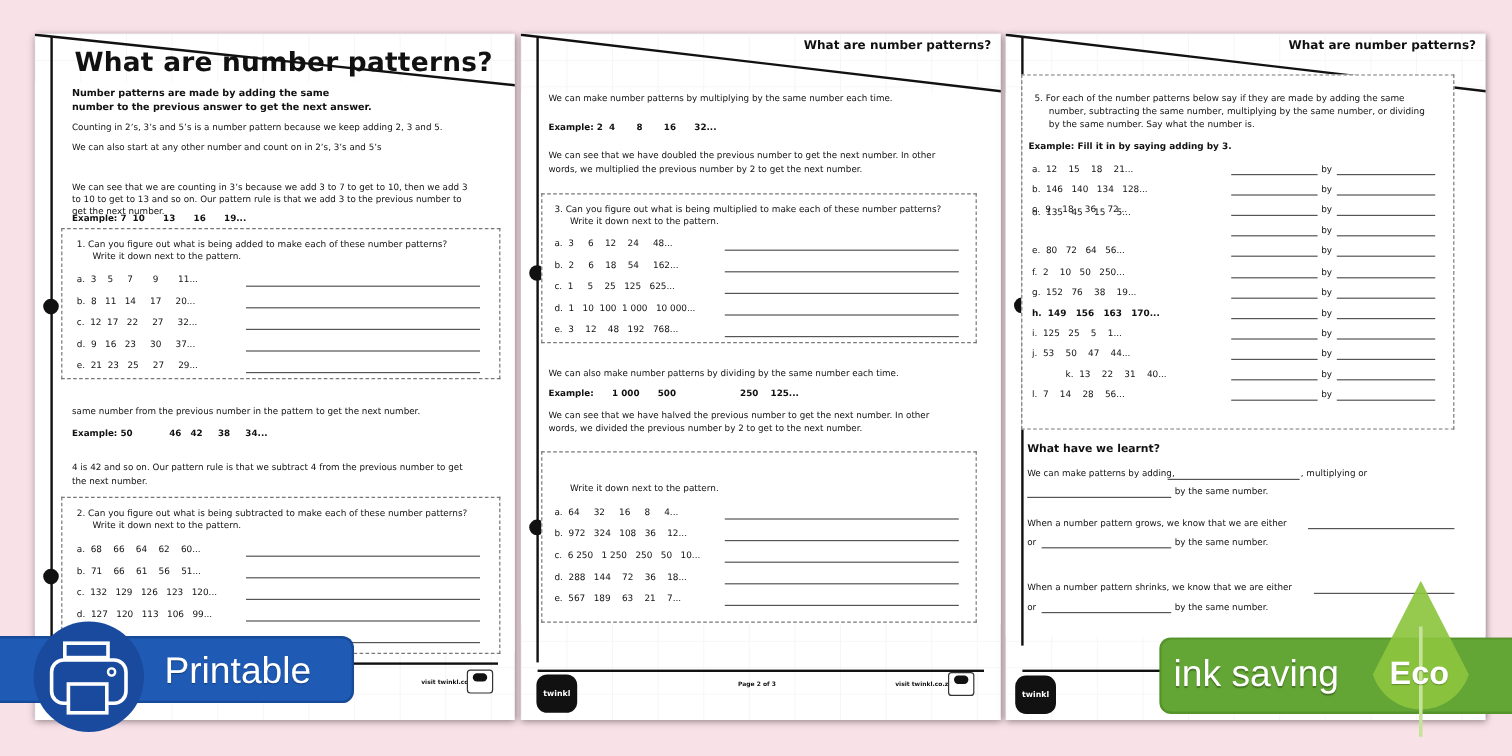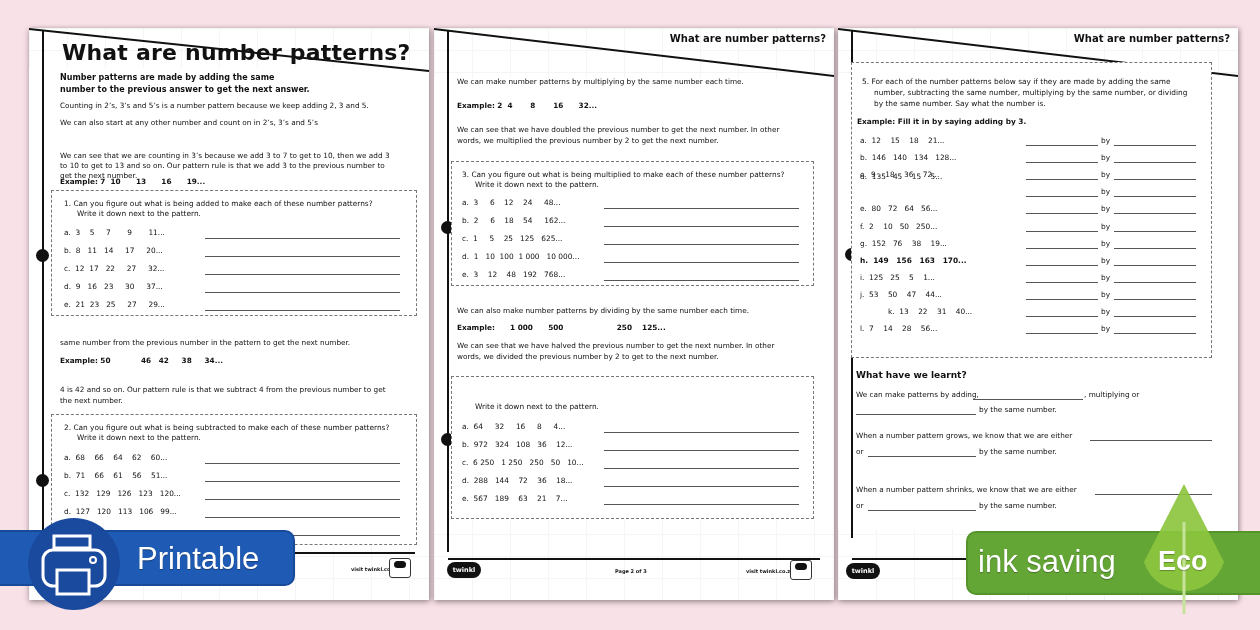--- a/index.html
+++ b/index.html
@@ -58,21 +58,21 @@
   .intro-bold { font-size: 8px; line-height: 12px; font-weight: bold; }
   .box {
     position: absolute; border: 1px dashed #777; background: #fff;
   }
   .q { position: absolute; font-size: 7.4px; line-height: 10.5px; }
   .row { position: absolute; font-size: 7.4px; white-space: pre; }
   .blank { position: absolute; height: 1px; background: #555; }
   .by { position: absolute; font-size: 7.4px; }
   .footer-line { position: absolute; left: 14px; right: 14px; height: 2px; background: #111; }
   .twinkl-logo {
-    position: absolute; width: 34px; height: 16px; background: #111;
+    position: absolute; width: 34px; height: 32px; background: #111;
     border-radius: 9px; color: #fff; font-size: 6.5px; font-weight: bold;
     display: flex; align-items: center; justify-content: center;
   }
   .footer-url { position: absolute; font-size: 5px; font-weight: bold; }
   .page-no { position: absolute; font-size: 5px; font-weight: bold; }
   .badge-icon {
     position: absolute; width: 22px; height: 20px; border: 1px solid #333;
     border-radius: 3px; background: #fff;
   }
   .badge-icon::before {

